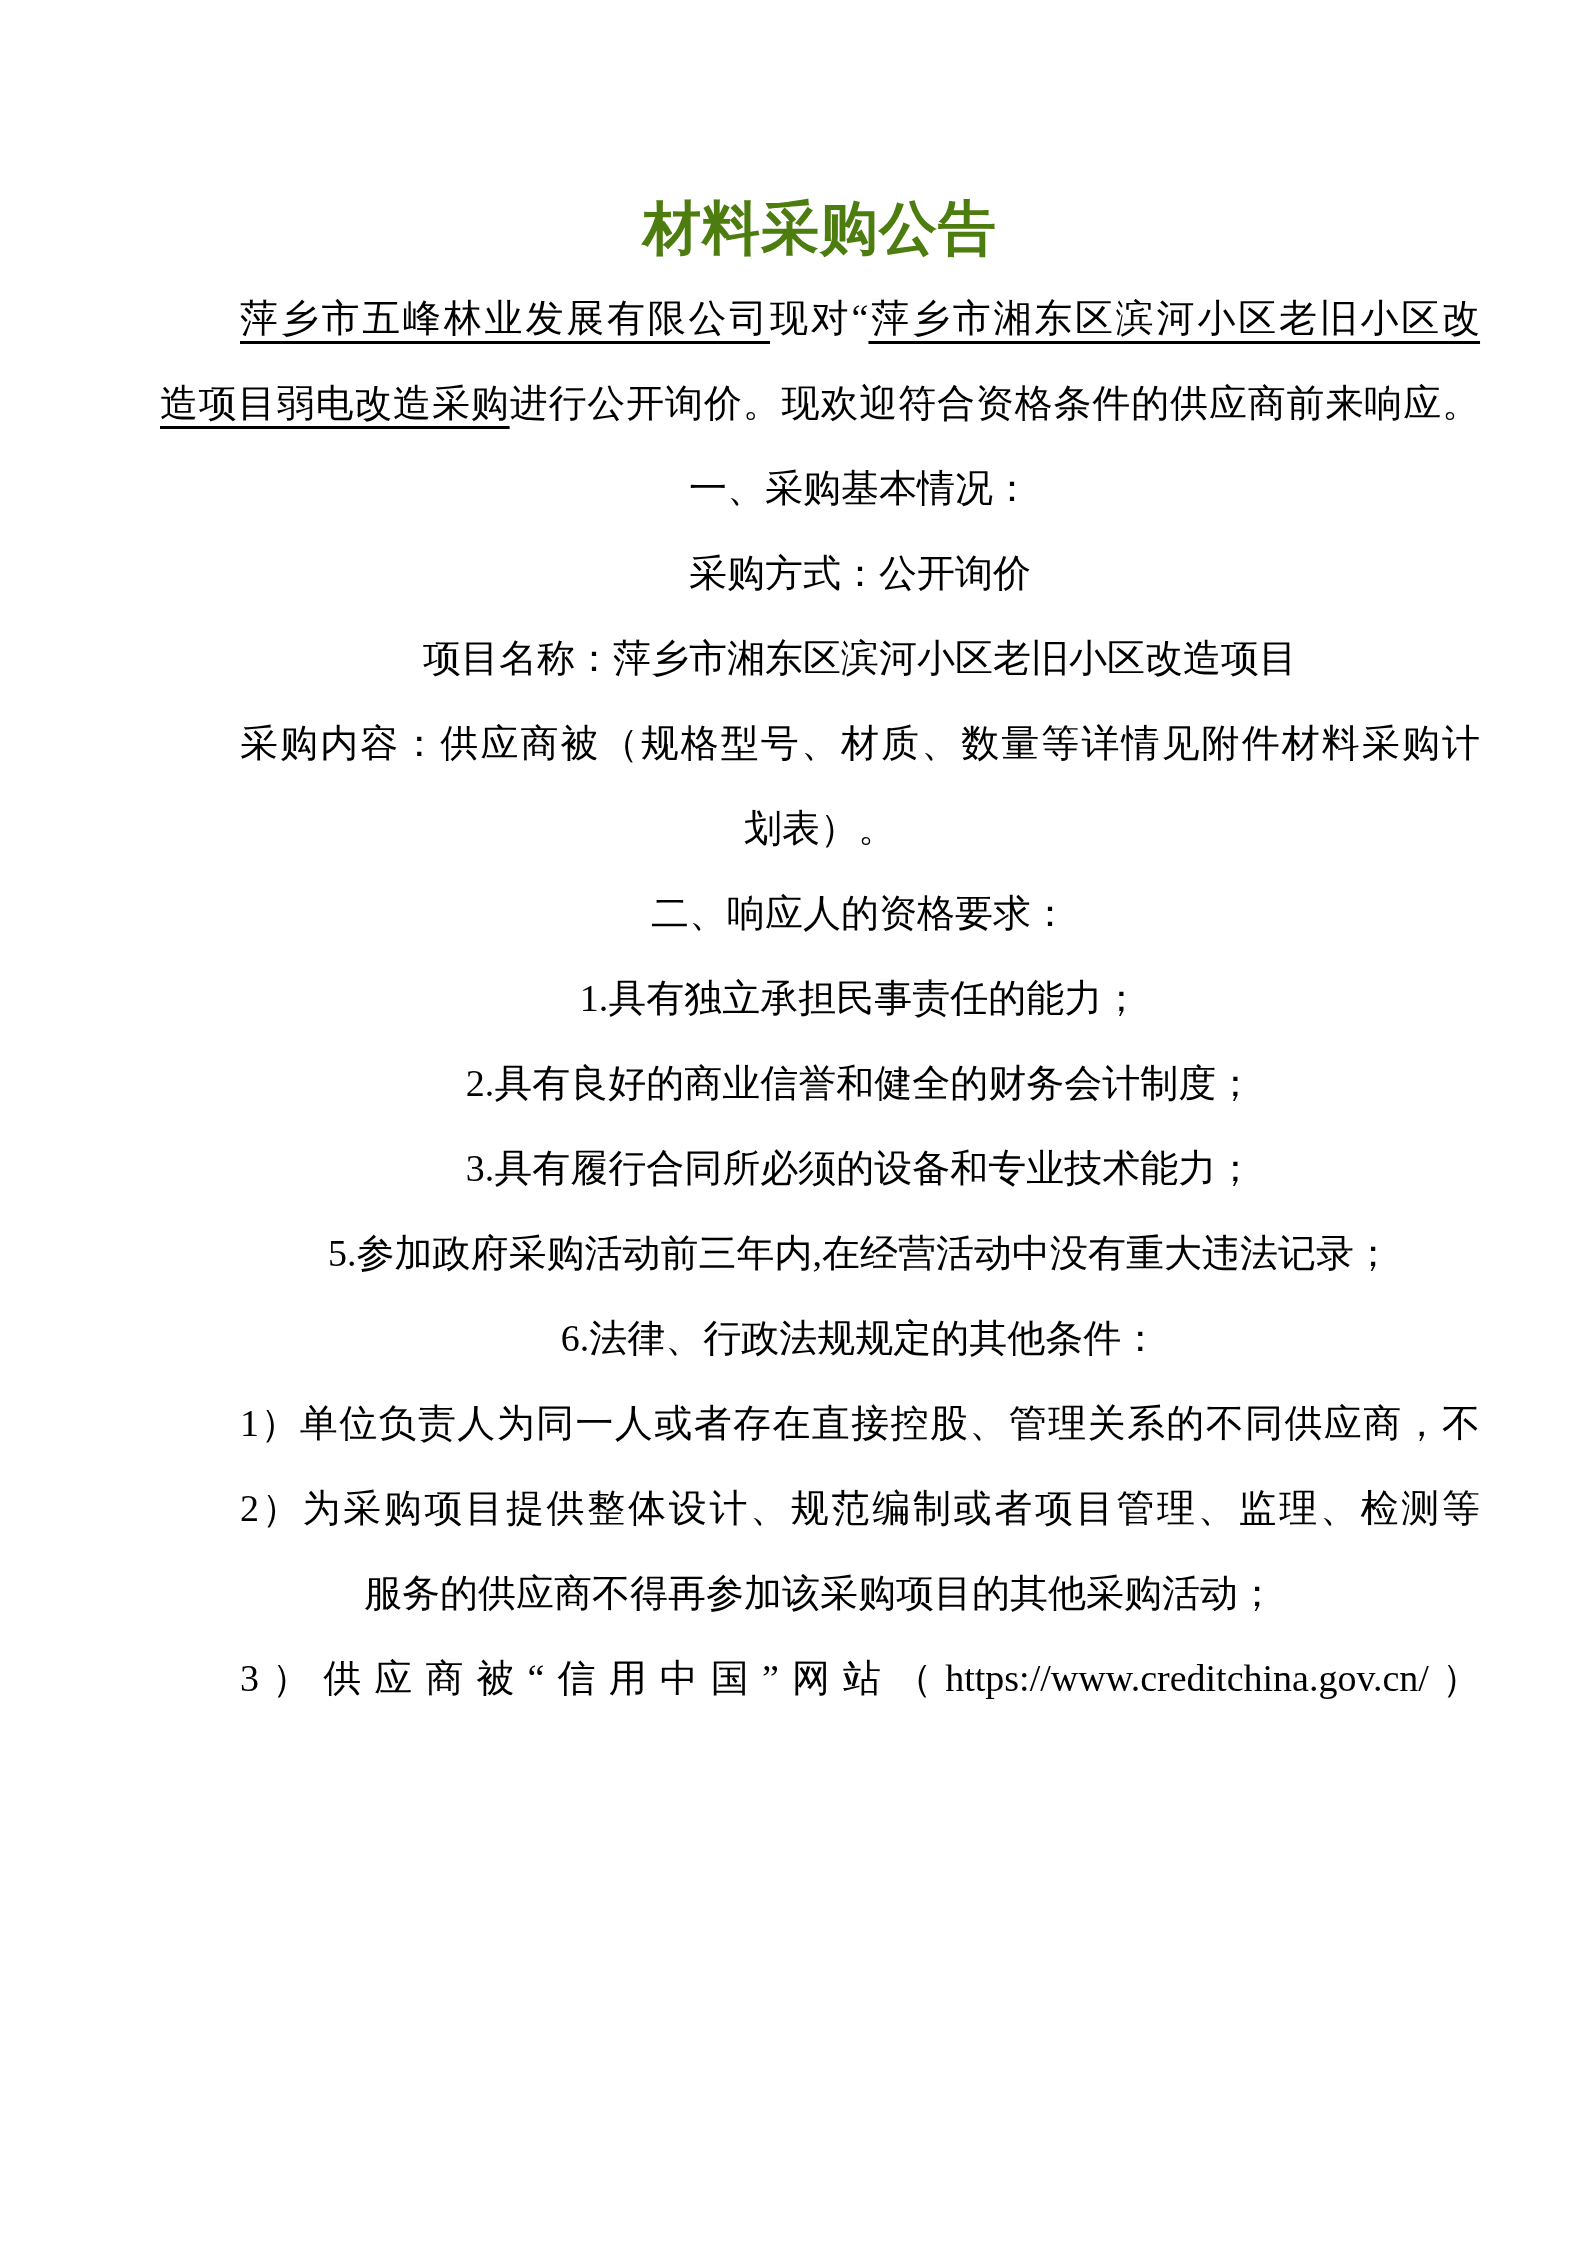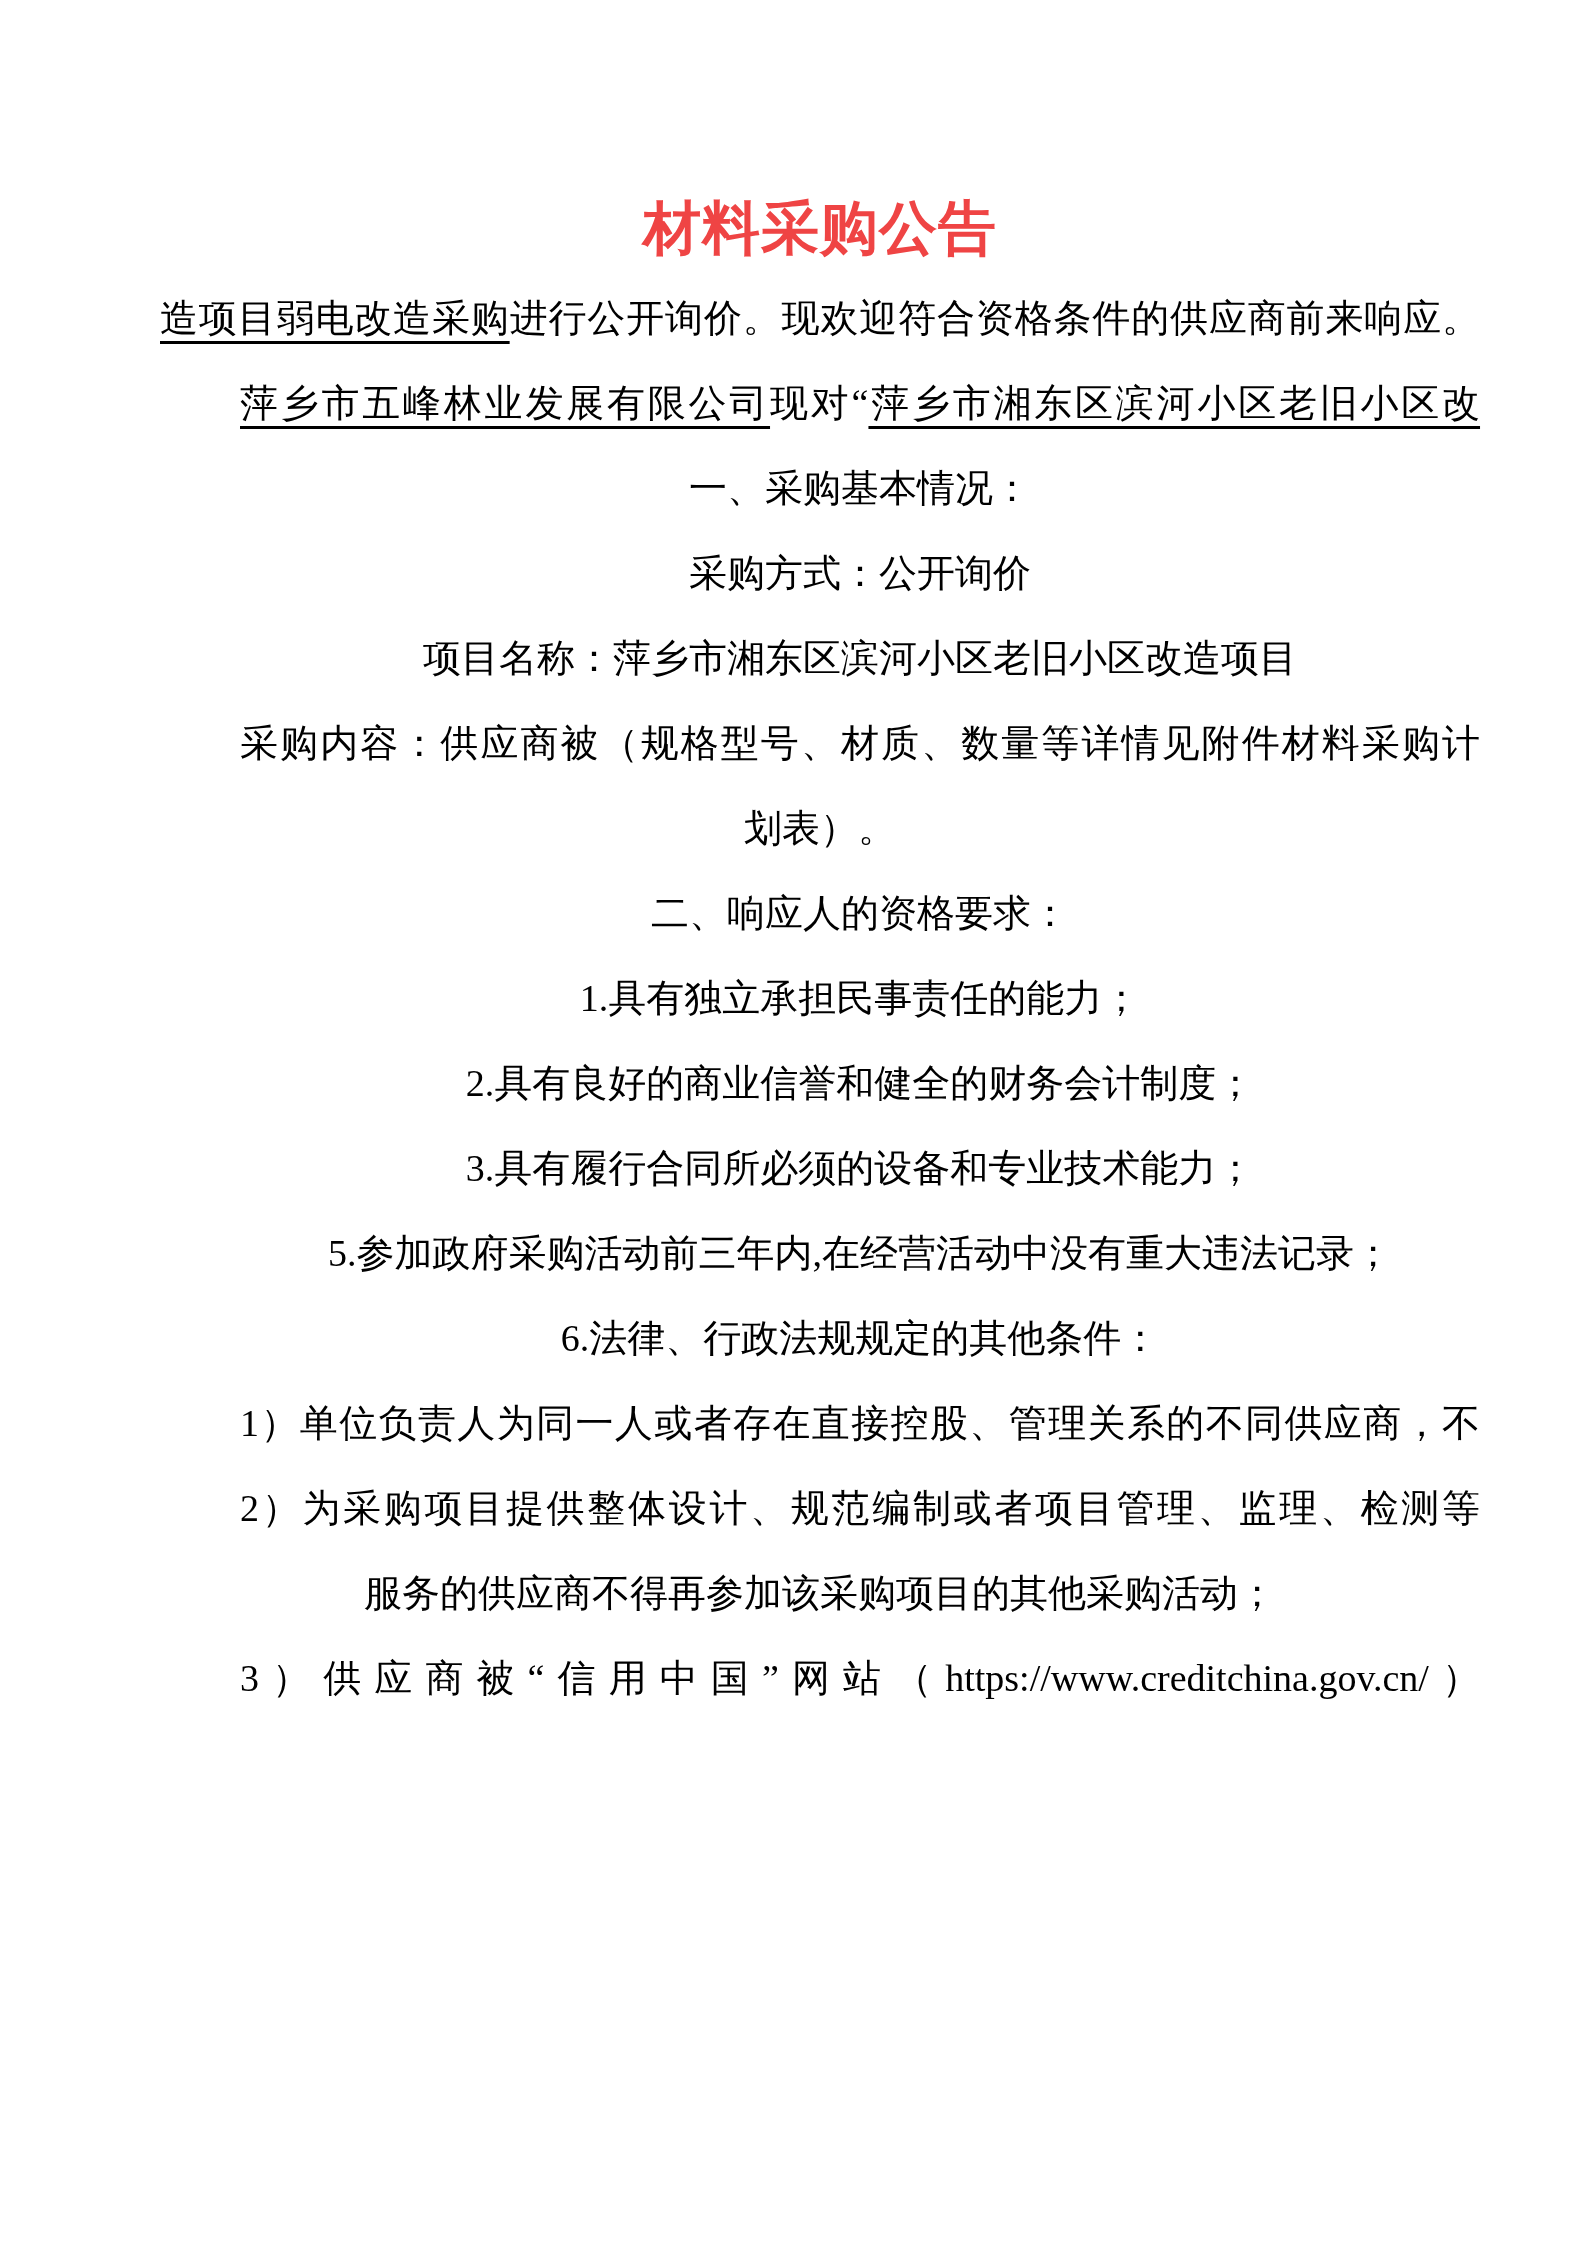--- a/index.html
+++ b/index.html
@@ -20,21 +20,21 @@
     position: absolute;
     top: 192px;
     left: 160px;
     width: 1320px;
     margin: 0;
     font-size: 58px;
     line-height: 74px;
     font-weight: bold;
     text-align: center;
     letter-spacing: 1px;
-    color: #ef4444;
+    color: #4d7c0f;
   }
   .body {
     position: absolute;
     top: 276px;
     left: 160px;
     width: 1320px;
   }
   .line {
     height: 85px;
     line-height: 85px;
@@ -59,23 +59,23 @@
 </style>
 </head>
 <body>
 
 <div class="page">
 
   <h1 class="title">材料采购公告</h1>
 
   <div class="body">
 
+    <div class="line indent just"><span class="u">萍乡市五峰林业发展有限公司</span><span>现对“</span><span class="u">萍乡市湘东区滨河小区老旧小区改</span></div>
+
     <div class="line just"><span class="u">造项目弱电改造采购</span><span>进行公开询价。现欢迎符合资格条件的供应商前来响应。</span></div>
-
-    <div class="line indent just"><span class="u">萍乡市五峰林业发展有限公司</span><span>现对“</span><span class="u">萍乡市湘东区滨河小区老旧小区改</span></div>
 
     <div class="line indent">一、采购基本情况：</div>
 
     <div class="line indent">采购方式：公开询价</div>
 
     <div class="line indent">项目名称：萍乡市湘东区滨河小区老旧小区改造项目</div>
 
     <div class="line indent just">采购内容：供应商被（规格型号、材质、数量等详情见附件材料采购计</div>
 
     <div class="line">划表）。</div>

